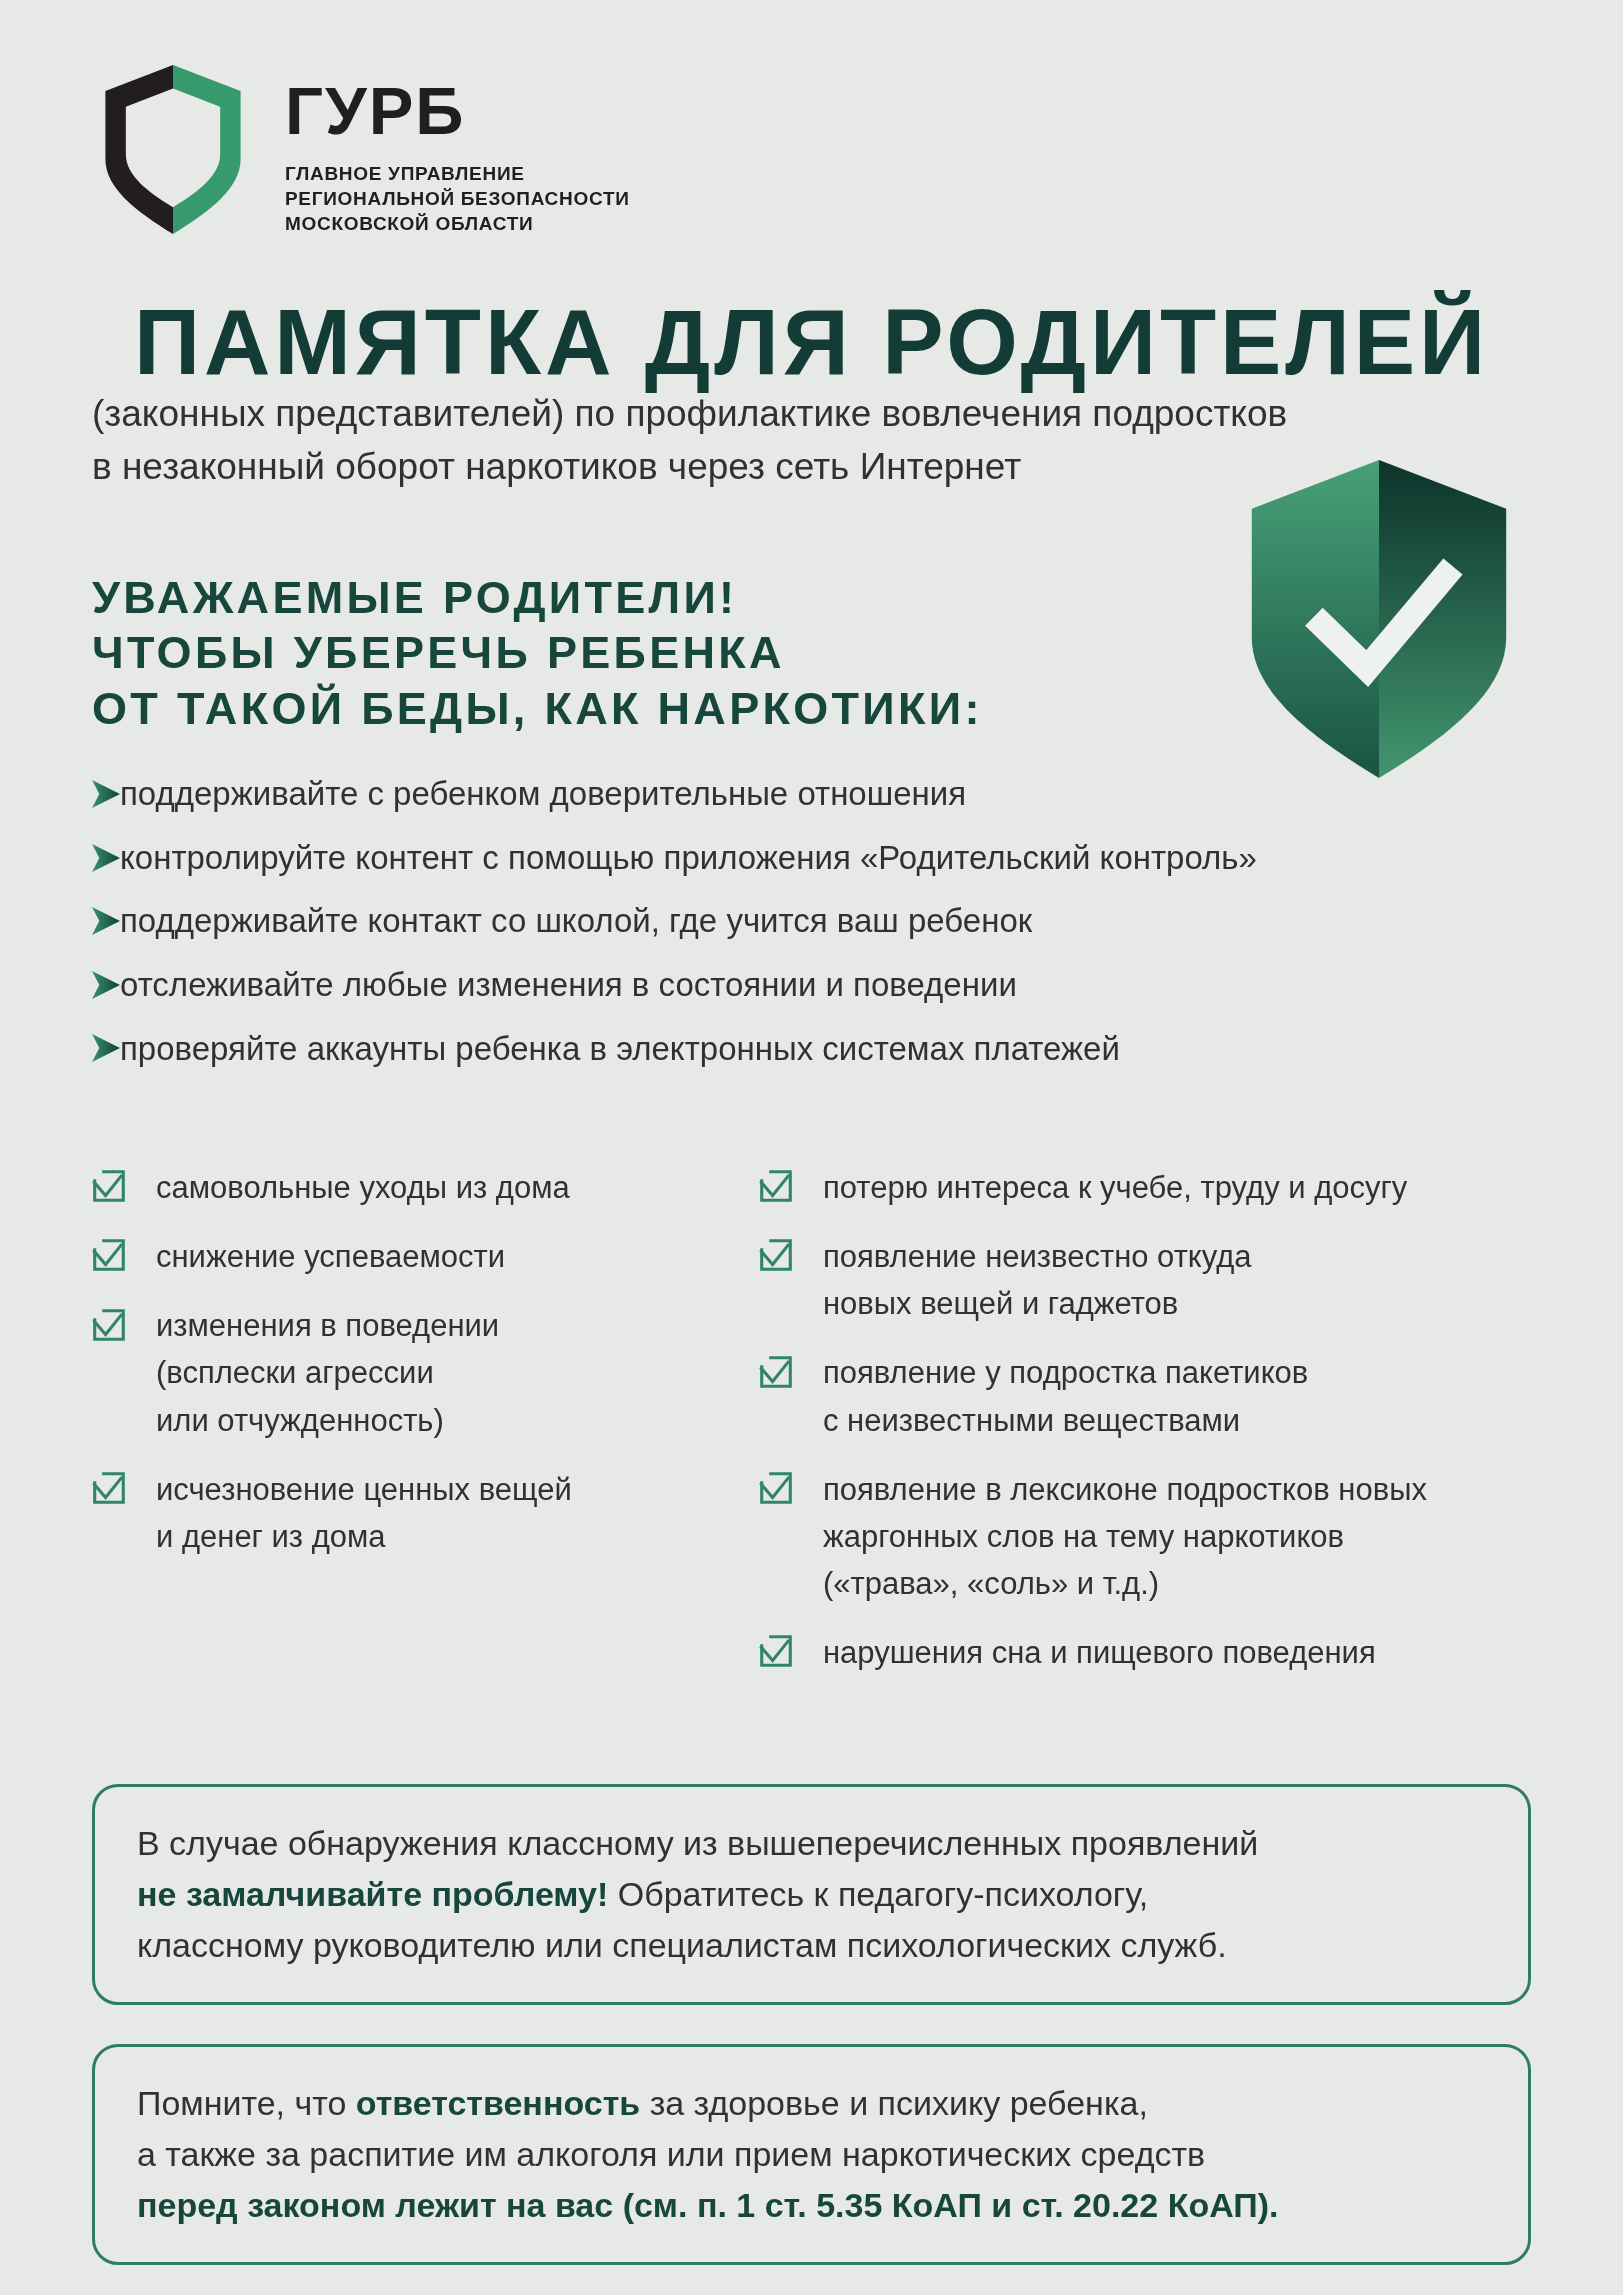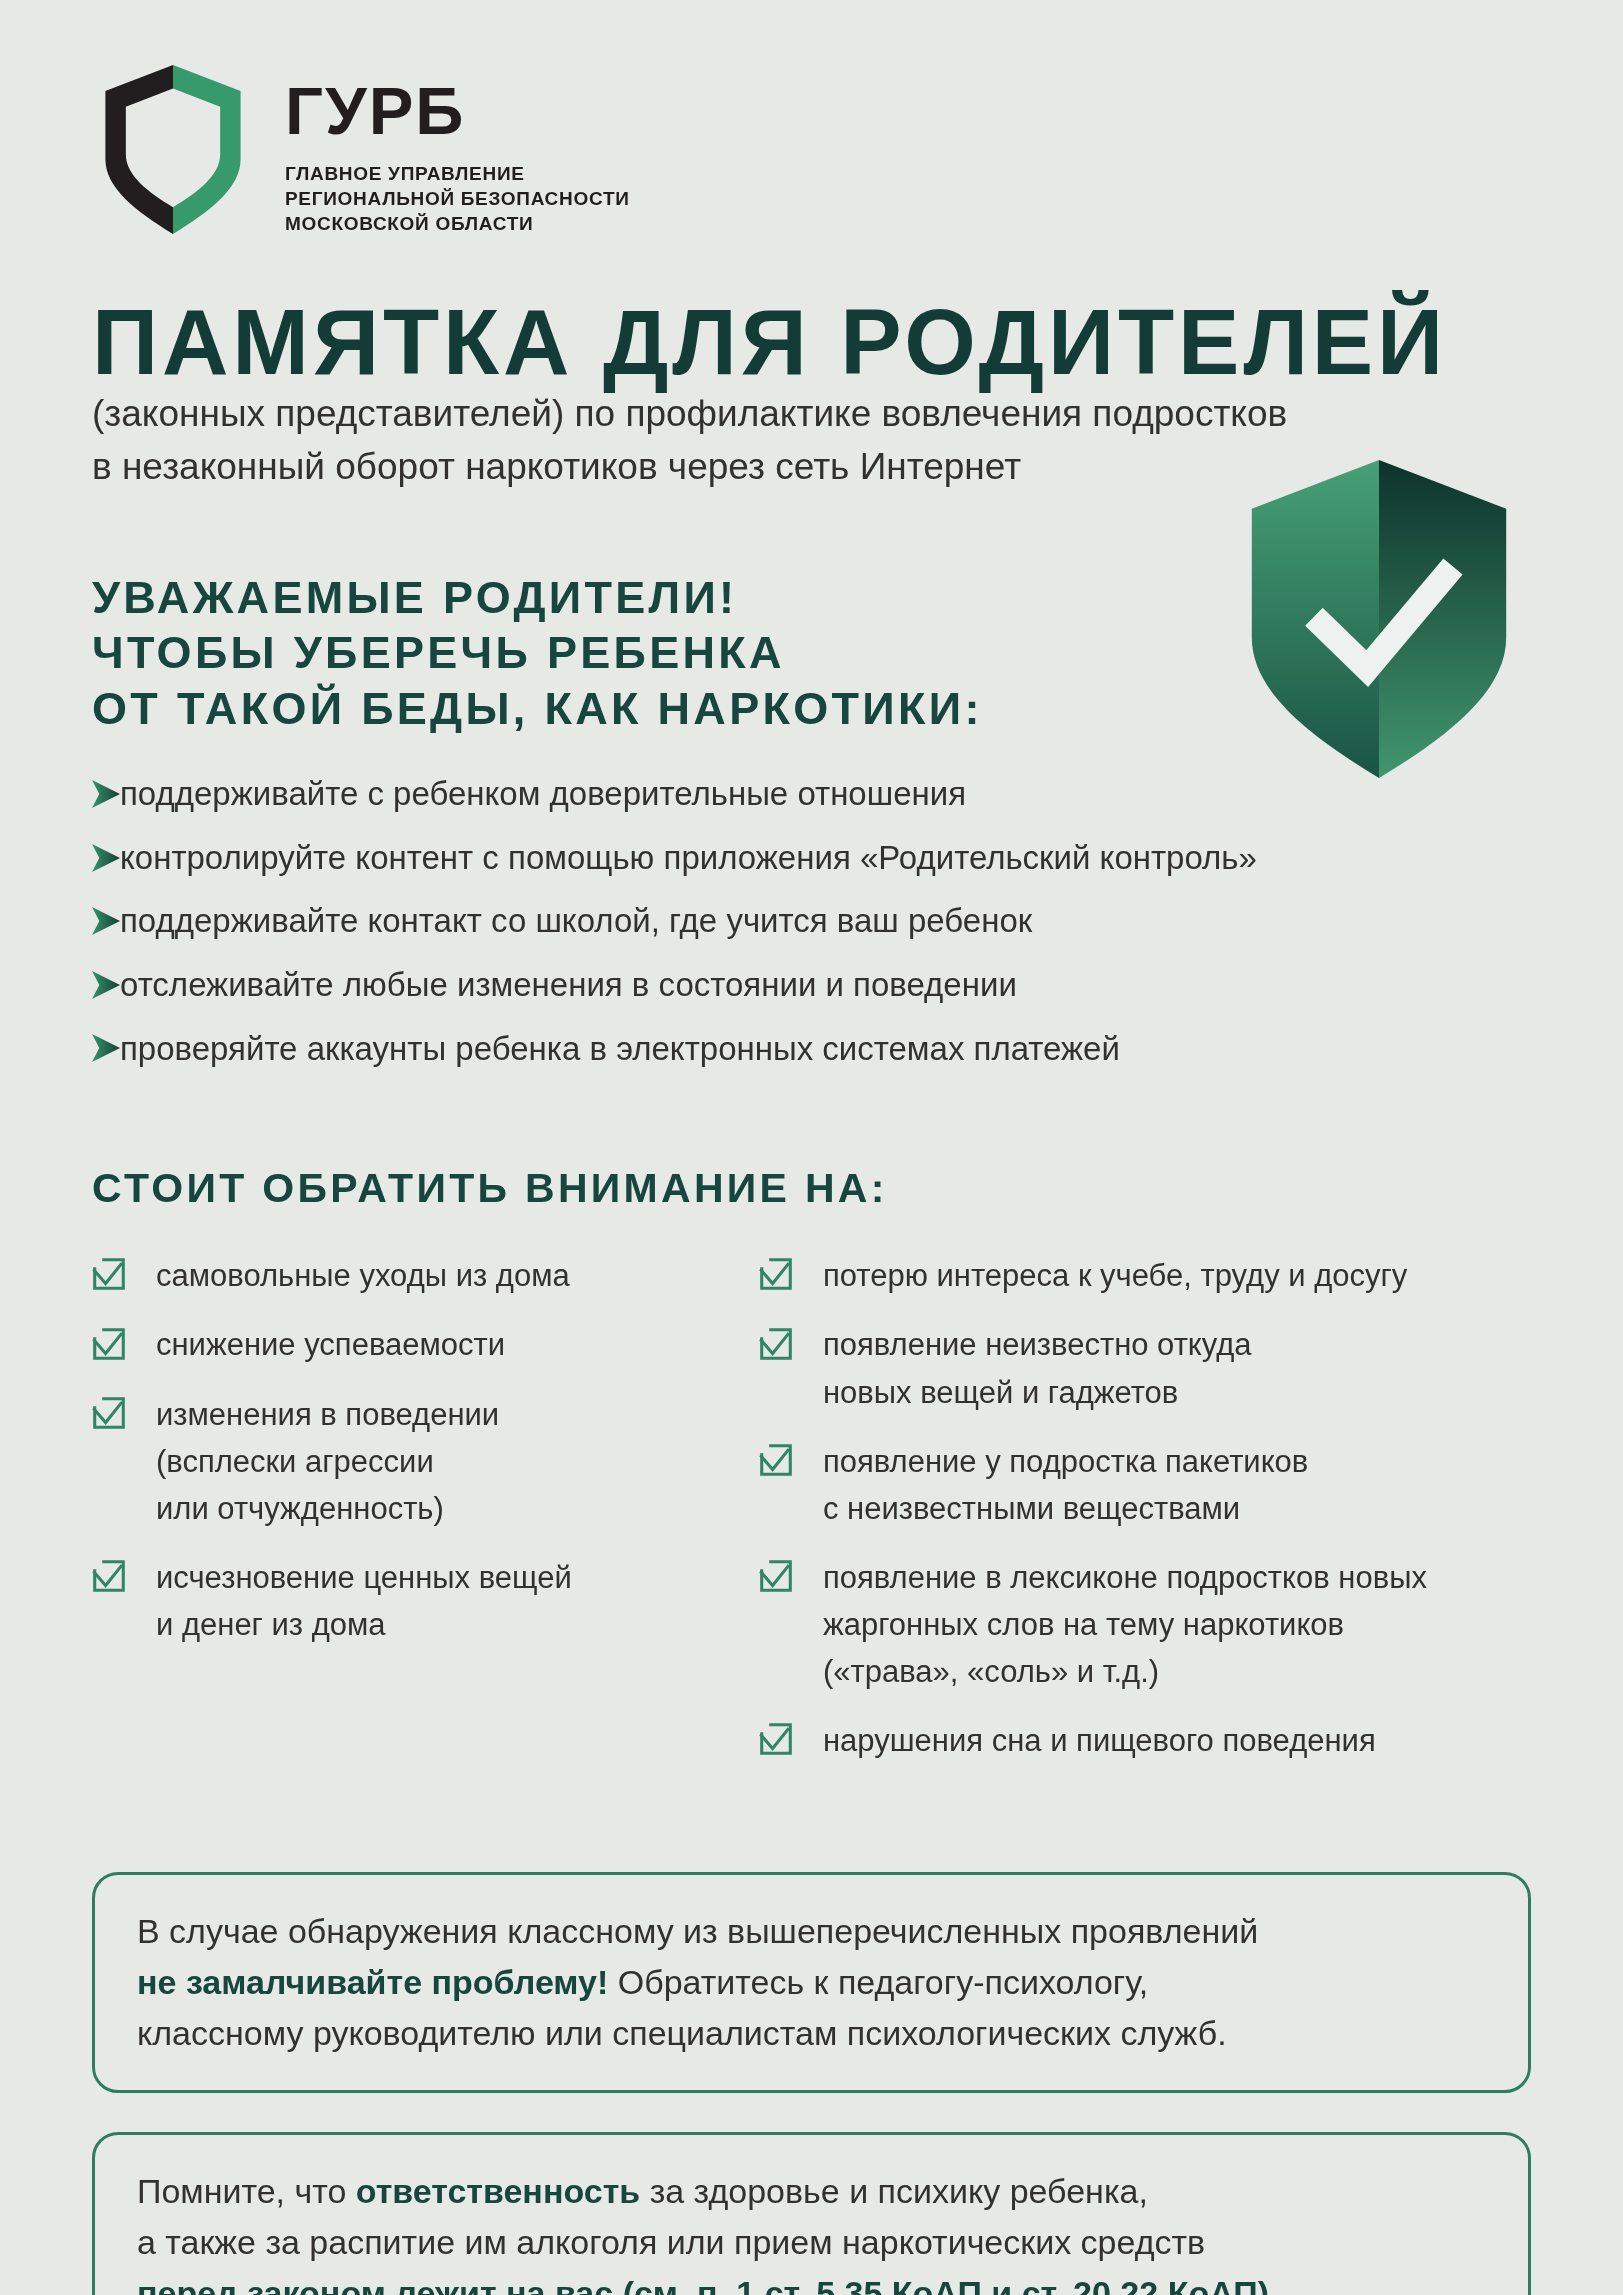--- a/index.html
+++ b/index.html
@@ -34,20 +34,21 @@
     font-size:19px;font-weight:700;color:var(--black);
     line-height:1.32;letter-spacing:0.7px;
     white-space:pre-line;
   }
   
   .main-title{
     margin-top:60px;
     font-size:92px;font-weight:800;color:var(--dark);
     letter-spacing:3.9px;line-height:1;
     white-space:nowrap;
+    text-align:center;
   }
   .subtitle{
     font-size:37px;font-weight:400;color:var(--body);
     line-height:1.42;white-space:pre-line;
   }
   
   .advice{position:relative;margin-top:77px;}
   .advice-heading{
     font-size:45px;font-weight:800;color:var(--dark2);
     letter-spacing:3.3px;line-height:1.23;white-space:pre-line;
@@ -187,21 +188,20 @@
   <li class="advice-item">
     <svg class="arrow-icon" viewBox="0 0 100 100">
       <polygon points="0,0 100,50 0,100 26,50" fill="url(#grad-arrow)"></polygon>
     </svg>
     <span class="item-text">проверяйте аккаунты ребенка в электронных системах платежей</span>
   </li>
 </ul>
   </section>
 
   <section class="watch">
-    <h2 class="watch-heading">СТОИТ ОБРАТИТЬ ВНИМАНИЕ НА:</h2>
     <div class="watch-cols">
       <ul class="check-list" id="watch-left">
   <li class="check-item">
     <svg class="checkbox-icon" viewBox="0 0 100 100">
       <path d="M30,8 L92,8 L92,92 L8,92 L8,30" fill="none" stroke="#2f8565" stroke-width="9"></path>
       <path d="M4,36 L40,78 L88,18" fill="none" stroke="#2f8565" stroke-width="9"></path>
     </svg>
     <span class="item-text">самовольные уходы из дома</span>
   </li>
 

